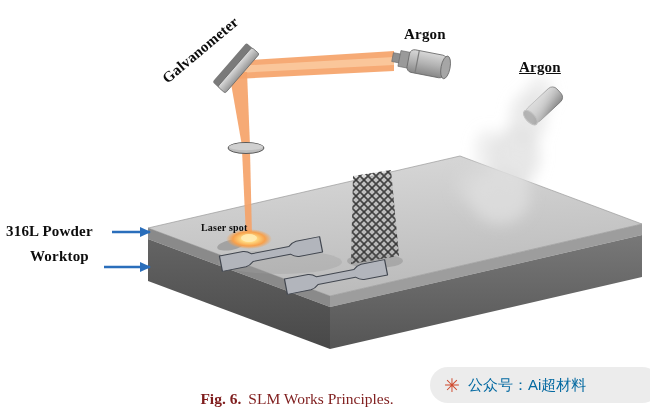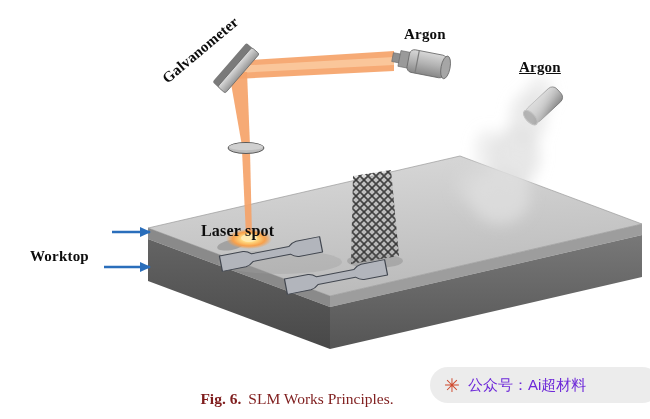--- a/index.html
+++ b/index.html
@@ -8,35 +8,35 @@
     overflow:hidden;font-family:"Liberation Serif", serif;
   }
   .stage svg{position:absolute;left:0;top:0;}
   .lbl{
     position:absolute;font-weight:bold;font-size:15px;color:#0d0d0d;
     white-space:nowrap;letter-spacing:.2px;
   }
   .lbl-galvo{left:170px;top:70px;transform-origin:left bottom;transform:rotate(-40deg);}
   .lbl-laser{left:404px;top:26px;}
   .lbl-argon{left:519px;top:59px;text-decoration:underline;}
-  .lbl-spot{left:201px;top:222px;font-size:16px;}
+  .lbl-spot{left:201px;top:222px;font-size:10px;}
   .lbl-powder{left:6px;top:223px;}
   .lbl-worktop{left:30px;top:248px;}
   .caption{
     position:absolute;left:0;right:0;top:390px;text-align:center;
     font-size:15.5px;color:#7f1d1d;padding-right:56px;
   }
   .caption .prefix{font-weight:bold;margin-right:7px;}
   .watermark{
     position:absolute;left:430px;right:-10px;top:367px;height:36px;
     background:#ececec;border-radius:18px;display:flex;align-items:center;
     padding:0 14px;gap:8px;font-family:"Liberation Sans", sans-serif;
   }
   .wm-icon{color:#cf4a2d;font-size:19px;line-height:1;}
-  .wm-text{color:#6d28d9;font-size:15px;}
+  .wm-text{color:#0369a1;font-size:15px;}
 </style>
 </head>
 <body>
 
 <div class="stage">
 
 <svg width="650" height="419" viewBox="0 0 650 419">
   <defs>
     <linearGradient id="gTop" x1="0" y1="0" x2="0.25" y2="1">
       <stop offset="0" stop-color="#dadada"></stop>
@@ -148,20 +148,21 @@
   <g stroke-width="2.4" fill="none">
     <line x1="112" y1="232" x2="150" y2="232" marker-end="url(#mArr)" stroke="#2a6ebb"></line>
     <line x1="104" y1="267" x2="150" y2="267" marker-end="url(#mArr)" stroke="#2a6ebb"></line>
   </g>
 </svg>
 
 <div class="lbl lbl-galvo">Galvanometer</div>
 <div class="lbl lbl-laser">Argon</div>
 <div class="lbl lbl-argon">Argon</div>
 <div class="lbl lbl-spot">Laser spot</div>
+<div class="lbl lbl-powder">316L Powder</div>
 <div class="lbl lbl-worktop">Worktop</div>
 
 <div class="caption">
   <span class="prefix">Fig. 6.</span><span>SLM Works Principles.</span>
 </div>
 
 <div class="watermark">
   <span class="wm-icon">✳</span>
   <span class="wm-text">公众号：Ai超材料</span>
 </div>

